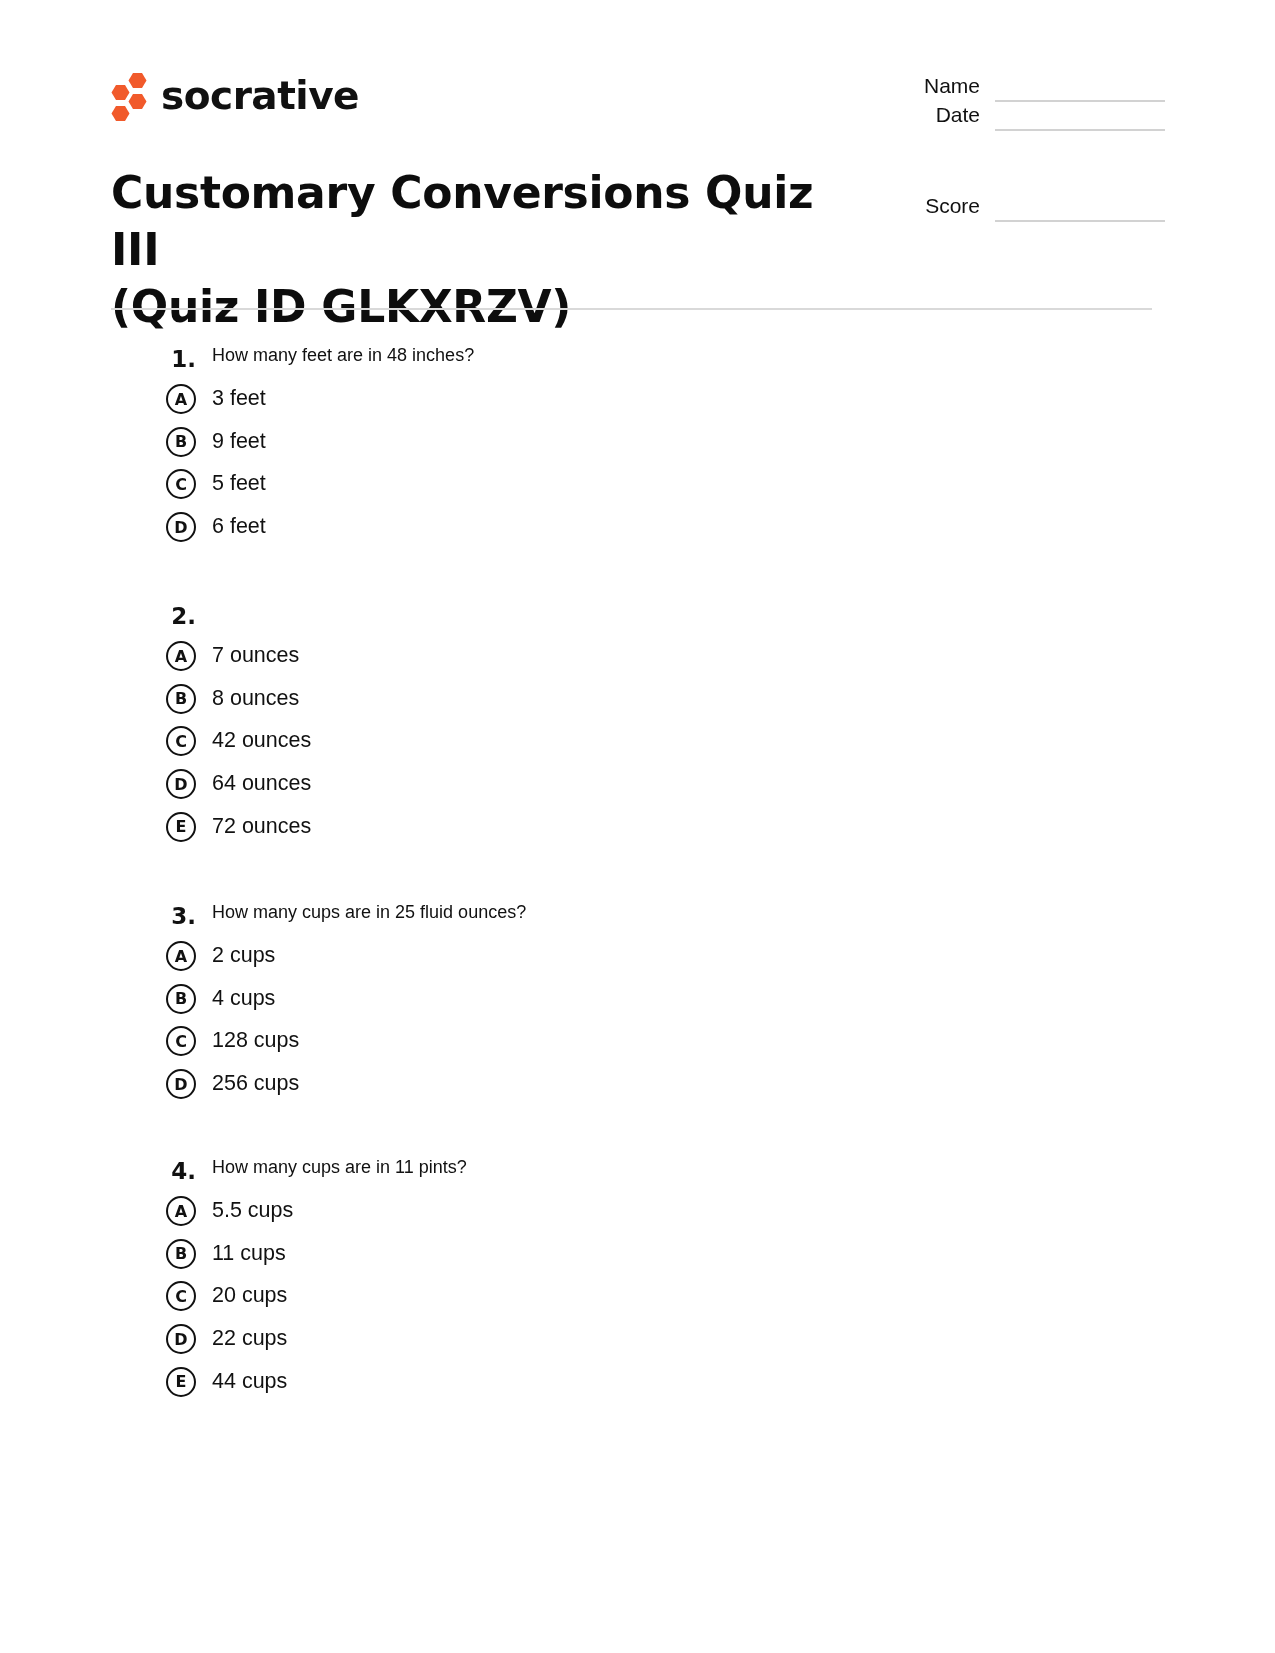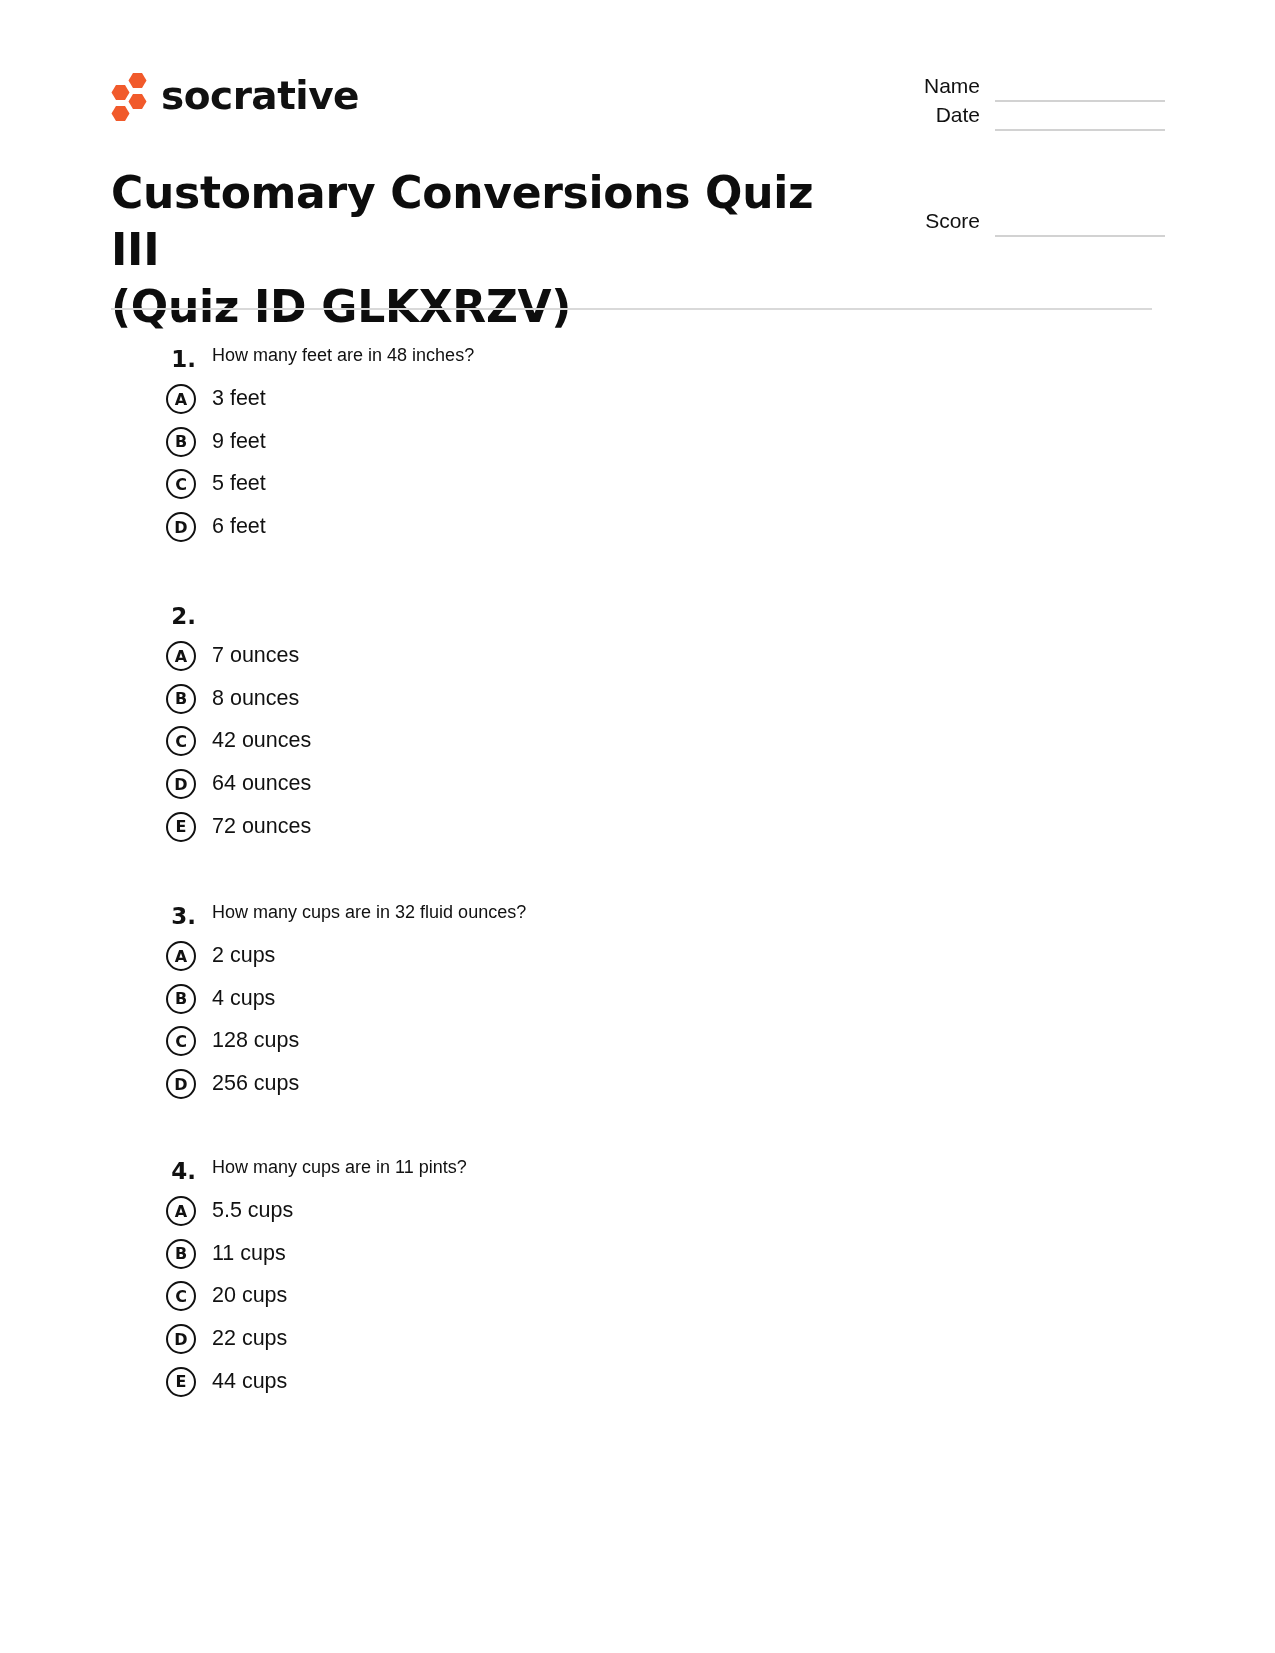--- a/index.html
+++ b/index.html
@@ -61,21 +61,21 @@
 </div>
 
 <div class="meta-row" style="top:72px;">
   <span class="meta-label">Name</span>
   <div class="meta-line"></div>
 </div>
 <div class="meta-row" style="top:101px;">
   <span class="meta-label">Date</span>
   <div class="meta-line"></div>
 </div>
-<div class="meta-row" style="top:207px;">
+<div class="meta-row" style="top:192px;">
   <span class="meta-label">Score</span>
   <div class="meta-line"></div>
 </div>
 
 <div class="title">
   <div>Customary Conversions Quiz III</div>
   <div>(Quiz ID GLKXRZV)</div>
 </div>
 
 <div class="divider"></div>
@@ -125,21 +125,21 @@
   </div>
   <div class="option">
     <span class="opt-circle">E</span>
     <span class="opt-text">72 ounces</span>
   </div>
 </div>
 
 <div class="question" style="top:897px;">
   <div class="q-head">
     <span class="q-num">3.</span>
-    <span class="q-text">How many cups are in 32 fluid ounces?</span>
+    <span class="q-text">How many cups are in 25 fluid ounces?</span>
   </div>
   <div class="option">
     <span class="opt-circle">A</span>
     <span class="opt-text">2 cups</span>
   </div>
   <div class="option">
     <span class="opt-circle">B</span>
     <span class="opt-text">4 cups</span>
   </div>
   <div class="option">

